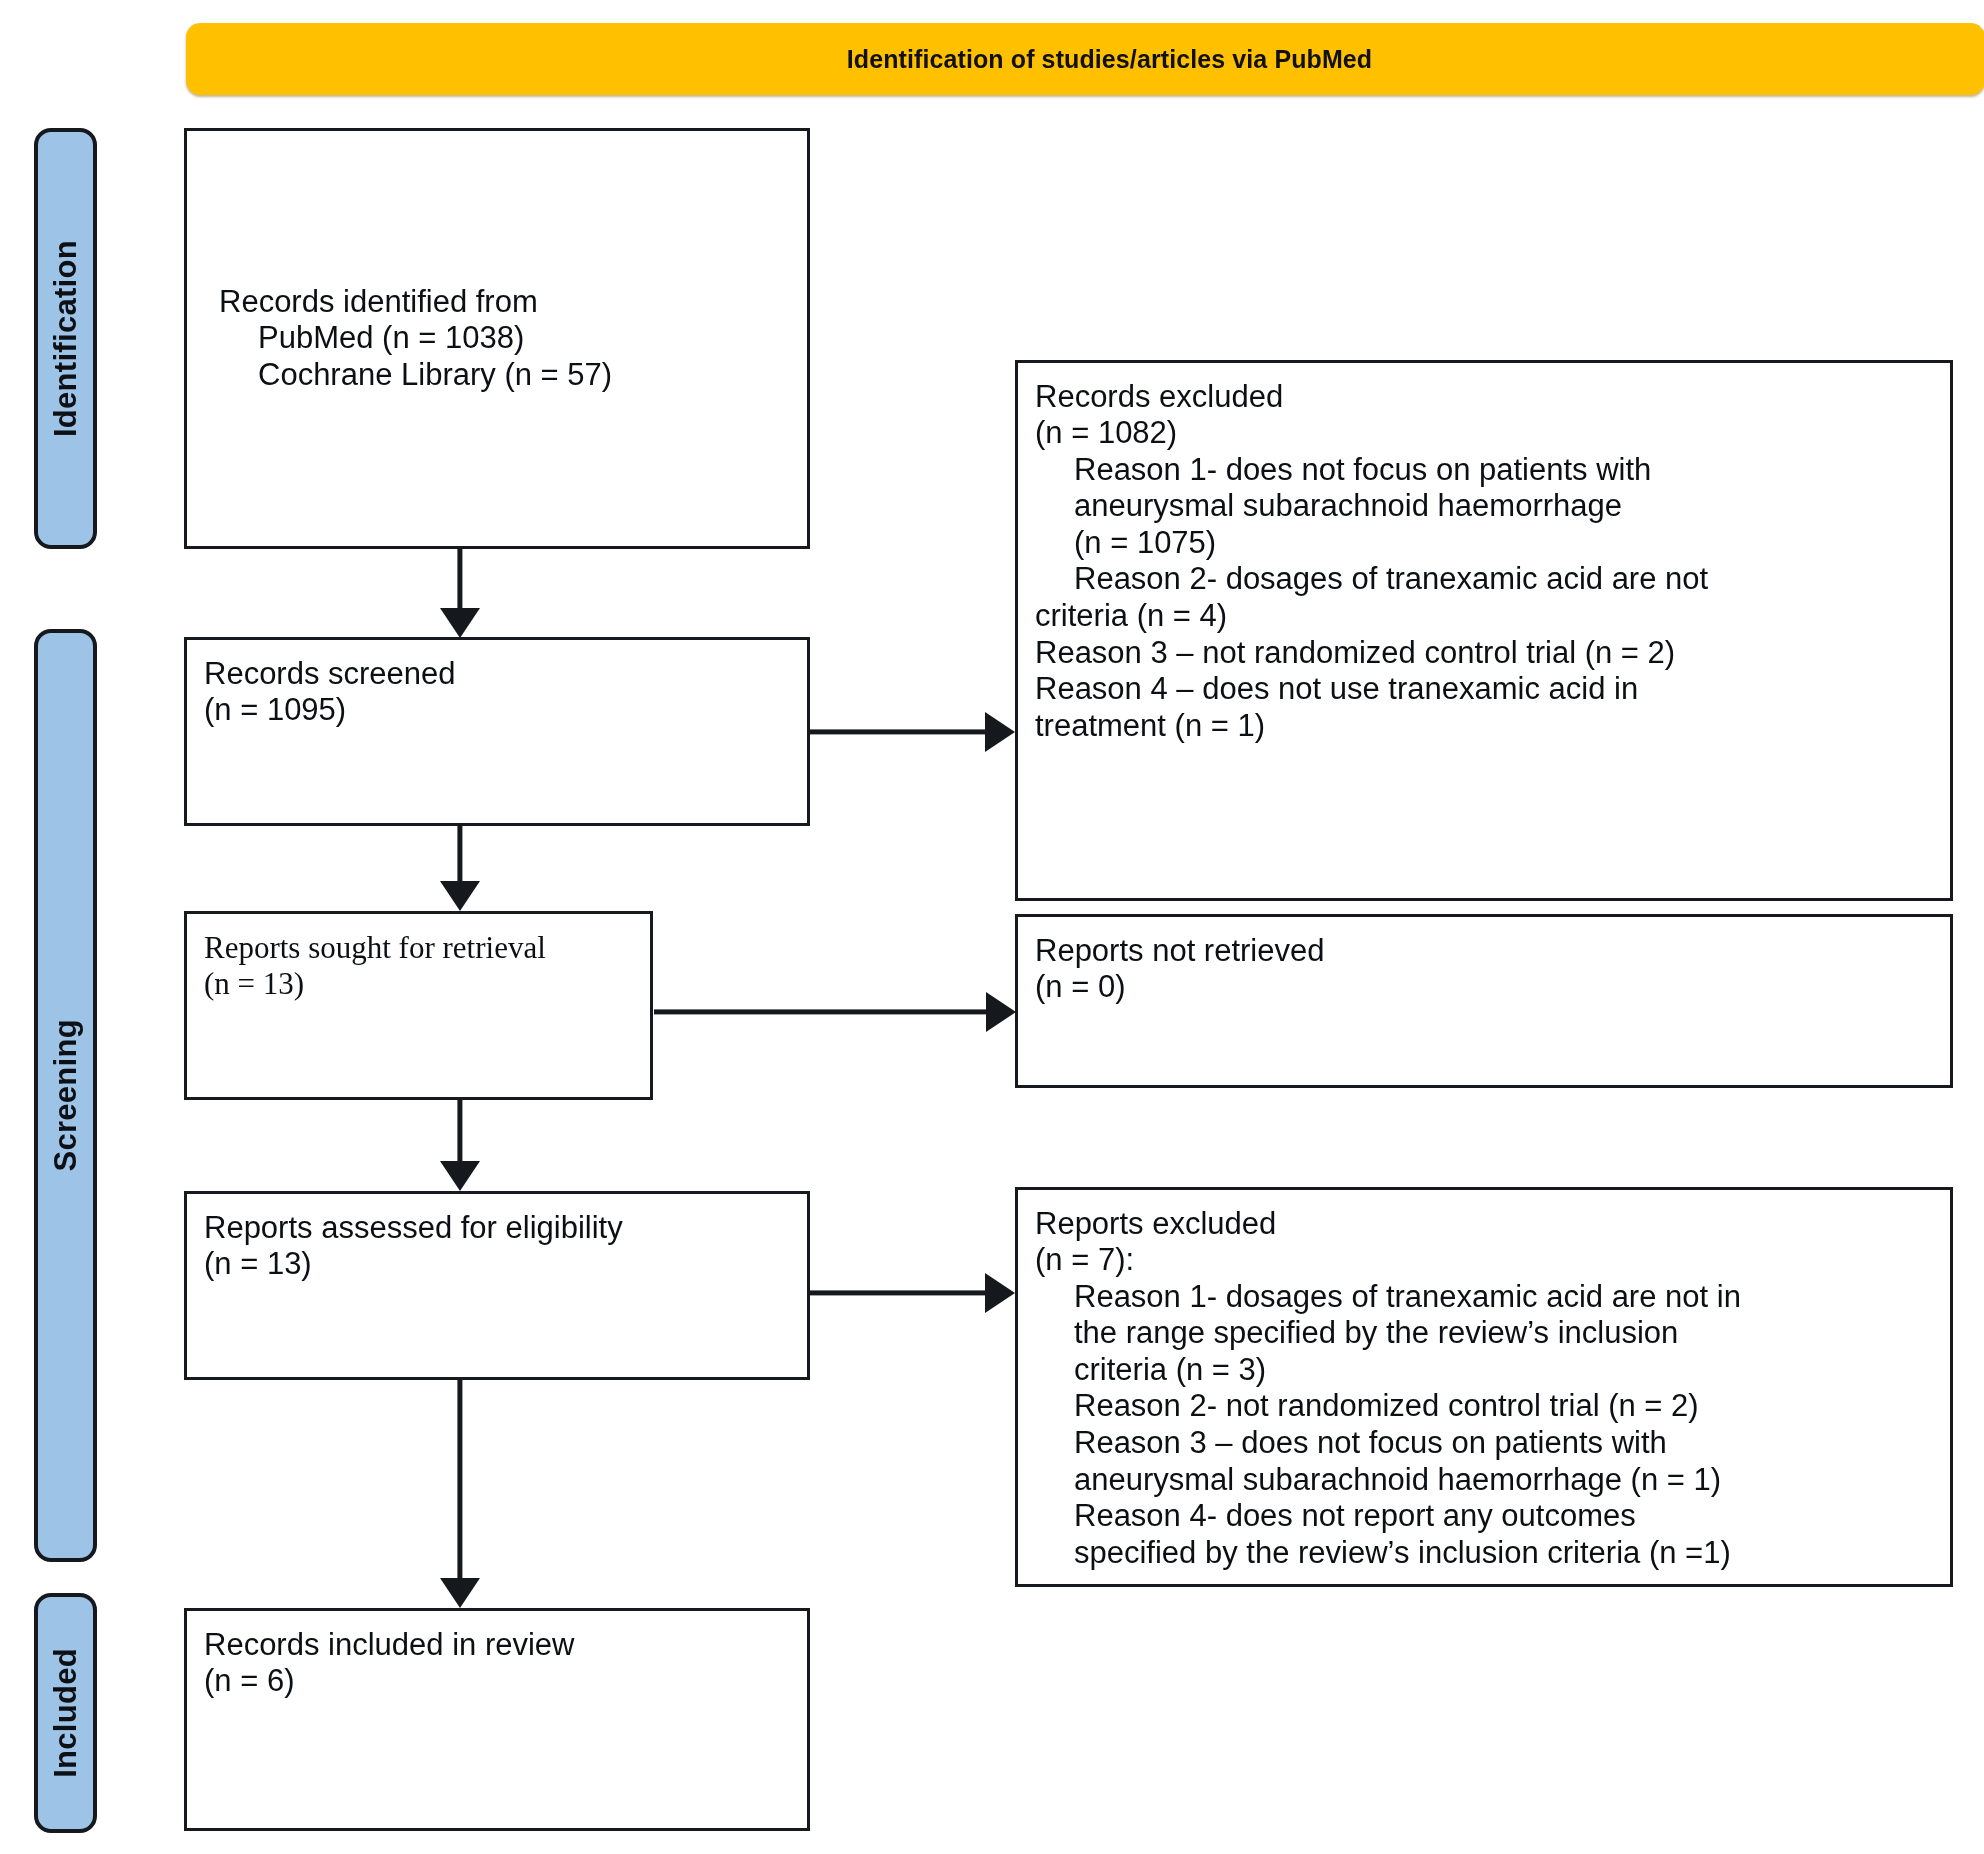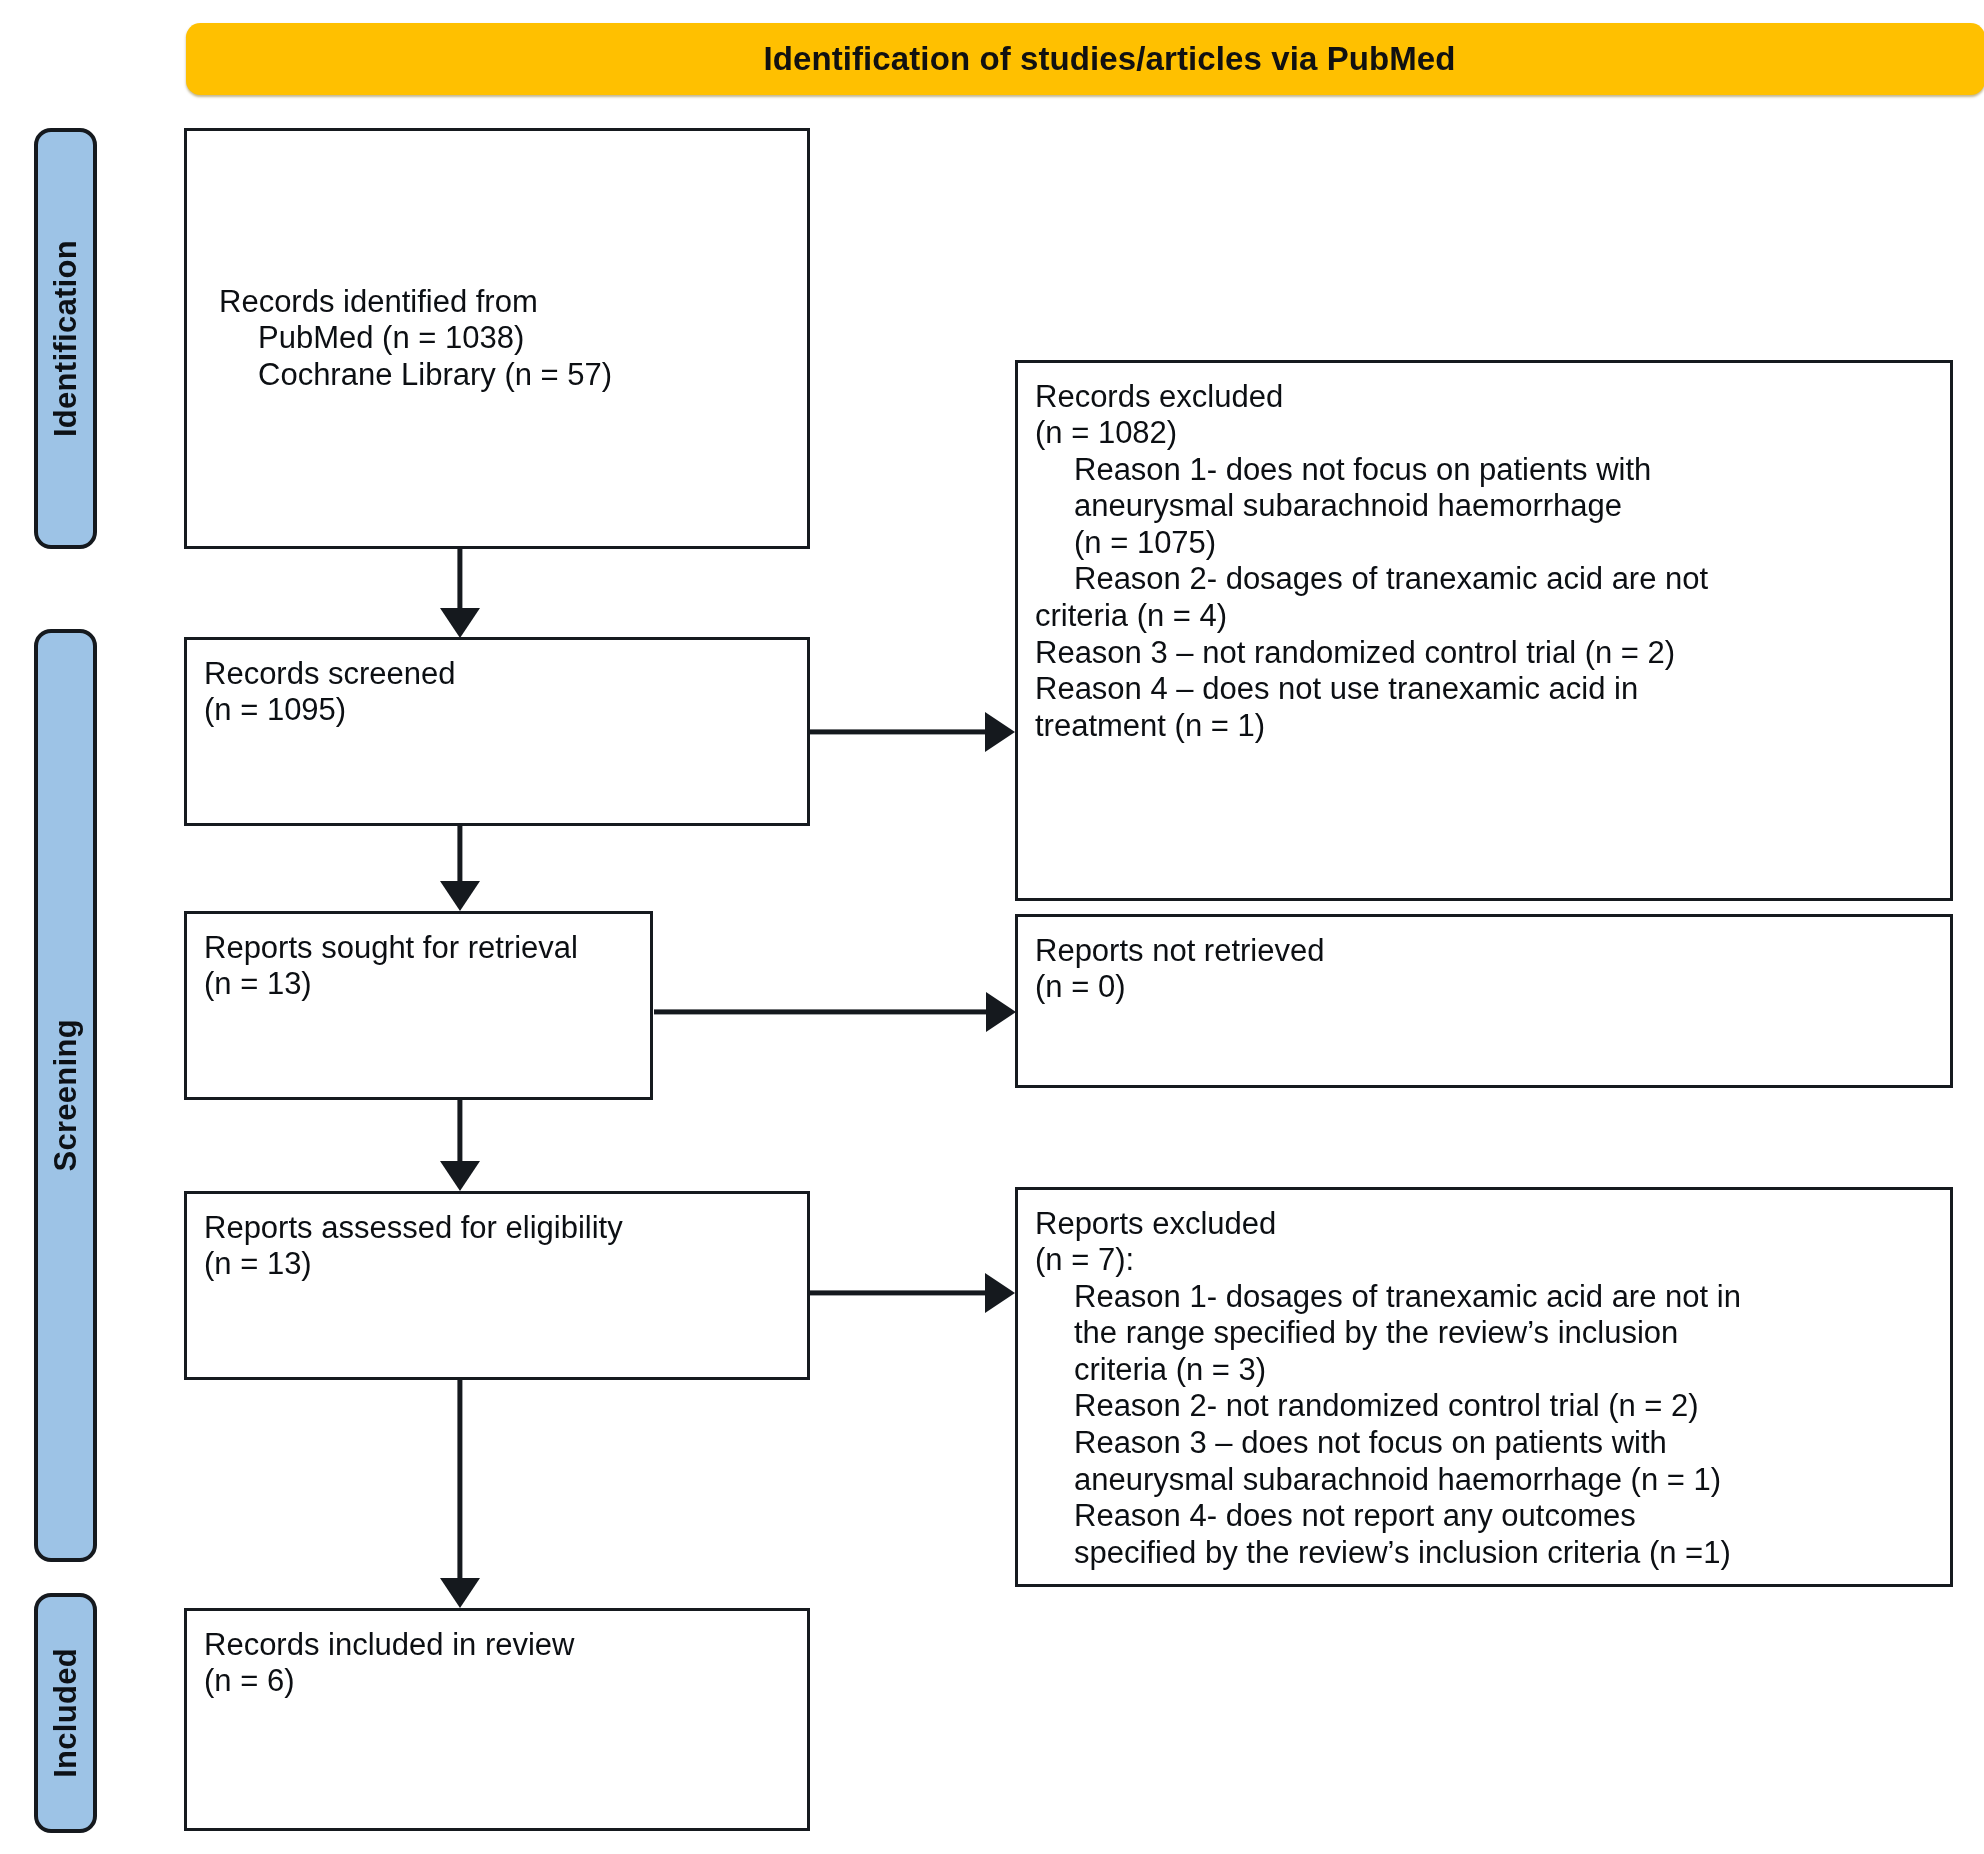--- a/index.html
+++ b/index.html
@@ -27,21 +27,21 @@
     height: 72px;
     background: #FFC000;
     border-radius: 14.3px;
     box-sizing: border-box;
     display: flex;
     align-items: center;
     justify-content: center;
     box-shadow: 0 2px 2.6px rgba(120,90,0,0.45);
   }
   .header-banner-text {
-    font-size: 33px;
+    font-size: 25px;
     font-weight: bold;
     color: #111111;
     letter-spacing: 0.1px;
     text-align: center;
     margin-left: 48px;
   }
 
   
   .phase {
     position: absolute;
@@ -87,21 +87,21 @@
     font-size: 31px;
     line-height: 1.18;
     color: #0c0f13;
     white-space: pre-wrap;
   }
   .box-line.indent  { padding-left: 39px; }
 
   
   #box-identified  { left: 184px; top: 128px;  width: 626px; height: 421px; padding-left: 32px; }
   #box-screened    { left: 184px; top: 637px;  width: 626px; height: 189px; }
-  #box-sought      { left: 184px; top: 911px; width: 469px; height: 189px; }
+  #box-sought      { left: 184px; top: 911px; width: 469px; height: 189px; font-family: Liberation Serif, serif; }
   #box-assessed    { left: 184px; top: 1191px; width: 626px; height: 189px; }
   #box-included    { left: 184px; top: 1608px; width: 626px; height: 223px; }
 
   
   #box-rec-excluded  { left: 1015px; top: 360px;  width: 938px; height: 541px; }
   #box-not-retrieved { left: 1015px; top: 914px; width: 938px; height: 174px; }
   #box-rep-excluded  { left: 1015px; top: 1187px; width: 938px; height: 400px; }
 
   
   .arrow-v, .arrow-h {

